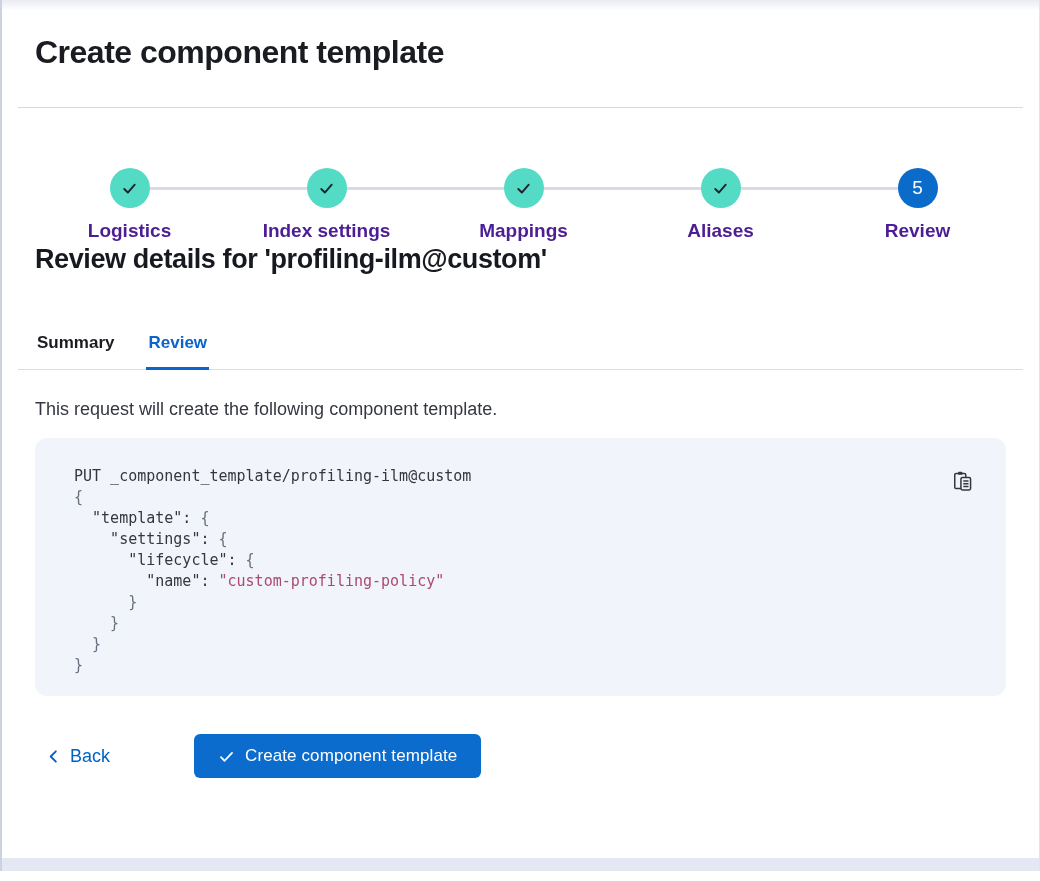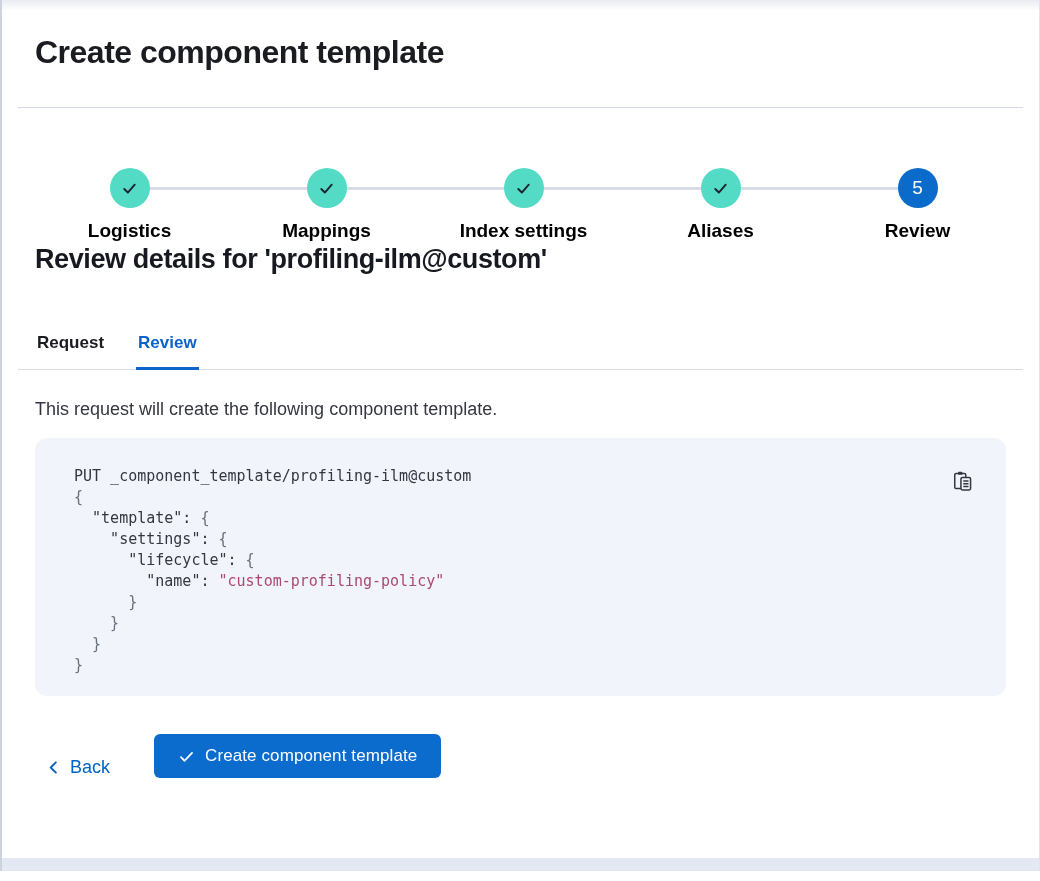--- a/index.html
+++ b/index.html
@@ -50,21 +50,21 @@
   .steps { list-style: none; display: flex; position: relative; }
   .step { width: 197px; display: flex; flex-direction: column; align-items: center; cursor: pointer; }
   .step-circle {
     width: 40px; height: 40px; border-radius: 50%;
     display: flex; align-items: center; justify-content: center;
     position: relative; z-index: 1;
   }
   .step-circle.complete { background: #54dbc6; }
   .step-circle.current  { background: #0b6bcb; color: #fff; font-size: 19px; font-weight: 500; }
   .step-label {
-    margin-top: 12px; font-size: 19px; font-weight: 700; color: #000000; text-align: center;
+    margin-top: 12px; font-size: 19px; font-weight: 700; color: #4c1d95; text-align: center;
   }
 
   h2.review-heading {
     font-size: 27px;
     line-height: 34px;
     font-weight: 700;
     letter-spacing: -0.4px;
     color: #16191f;
   }
 
@@ -97,21 +97,21 @@
   .tok-plain, .tok-key { color: #343741; }
   .tok-punc { color: #69707d; }
   .tok-string { color: #aa4a71; }
   .copy-btn {
     position: absolute; top: 30px; right: 30px;
     background: none; border: none; cursor: pointer; padding: 2px;
     line-height: 0;
   }
 
   
-  .footer-row { margin-top: 38px; display: flex; align-items: flex-end; }
+  .footer-row { margin-top: 38px; display: flex; align-items: center; gap: 40px; }
   .back-link {
     display: inline-flex; align-items: center; gap: 9px;
     color: #0062c4; font-size: 18px; font-weight: 500;
     text-decoration: none; cursor: pointer; padding-left: 11px;
   }
   .create-btn {
     margin-left: 44px;
     display: inline-flex; align-items: center; justify-content: center; gap: 10px;
     height: 44px; padding: 0 24px;
     background: #0b6cce; color: #fff;
@@ -141,50 +141,50 @@
               </svg>
             </div>
             <div class="step-label">Logistics</div>
           </li>
           <li class="step">
             <div class="step-circle complete">
               <svg width="19" height="19" viewBox="0 0 16 16" fill="none" stroke="#1d232e" stroke-width="1.6" stroke-linecap="round" stroke-linejoin="round">
                 <path d="M3.6 8.4 L6.6 11.4 L12.4 4.8"></path>
               </svg>
             </div>
+            <div class="step-label">Index settings</div>
+          </li>
+          <li class="step">
+            <div class="step-circle complete">
+              <svg width="19" height="19" viewBox="0 0 16 16" fill="none" stroke="#1d232e" stroke-width="1.6" stroke-linecap="round" stroke-linejoin="round">
+                <path d="M3.6 8.4 L6.6 11.4 L12.4 4.8"></path>
+              </svg>
+            </div>
             <div class="step-label">Mappings</div>
-          </li>
-          <li class="step">
-            <div class="step-circle complete">
-              <svg width="19" height="19" viewBox="0 0 16 16" fill="none" stroke="#1d232e" stroke-width="1.6" stroke-linecap="round" stroke-linejoin="round">
-                <path d="M3.6 8.4 L6.6 11.4 L12.4 4.8"></path>
-              </svg>
-            </div>
-            <div class="step-label">Index settings</div>
           </li>
           <li class="step">
             <div class="step-circle complete">
               <svg width="19" height="19" viewBox="0 0 16 16" fill="none" stroke="#1d232e" stroke-width="1.6" stroke-linecap="round" stroke-linejoin="round">
                 <path d="M3.6 8.4 L6.6 11.4 L12.4 4.8"></path>
               </svg>
             </div>
             <div class="step-label">Aliases</div>
           </li>
           <li class="step">
             <div class="step-circle current">5</div>
             <div class="step-label">Review</div>
           </li>
         </ol>
     </div>
 
     <h2 class="review-heading">Review details for 'profiling-ilm@custom'</h2>
 
     <div class="tabs-wrap">
       <div class="tabs" id="tabs">
-          <button class="tab">Request</button>
+          <button class="tab">Summary</button>
           <button class="tab active">Review</button>
         </div>
     </div>
 
     <p class="request-description">This request will create the following component template.</p>
 
     <div class="code-block">
       <pre id="code"><div class="code-line"><span class="tok-plain">PUT _component_template/profiling-ilm@custom</span></div><div class="code-line"><span class="tok-punc">{</span></div><div class="code-line"><span class="tok-key">  "template": </span><span class="tok-punc">{</span></div><div class="code-line"><span class="tok-key">    "settings": </span><span class="tok-punc">{</span></div><div class="code-line"><span class="tok-key">      "lifecycle": </span><span class="tok-punc">{</span></div><div class="code-line"><span class="tok-key">        "name": </span><span class="tok-string">"custom-profiling-policy"</span></div><div class="code-line"><span class="tok-punc">      }</span></div><div class="code-line"><span class="tok-punc">    }</span></div><div class="code-line"><span class="tok-punc">  }</span></div><div class="code-line"><span class="tok-punc">}</span></div></pre>
       <button class="copy-btn" aria-label="Copy to clipboard">
         <svg width="22" height="22" viewBox="0 0 16 16" fill="none" stroke="#343741" stroke-width="1.1">

